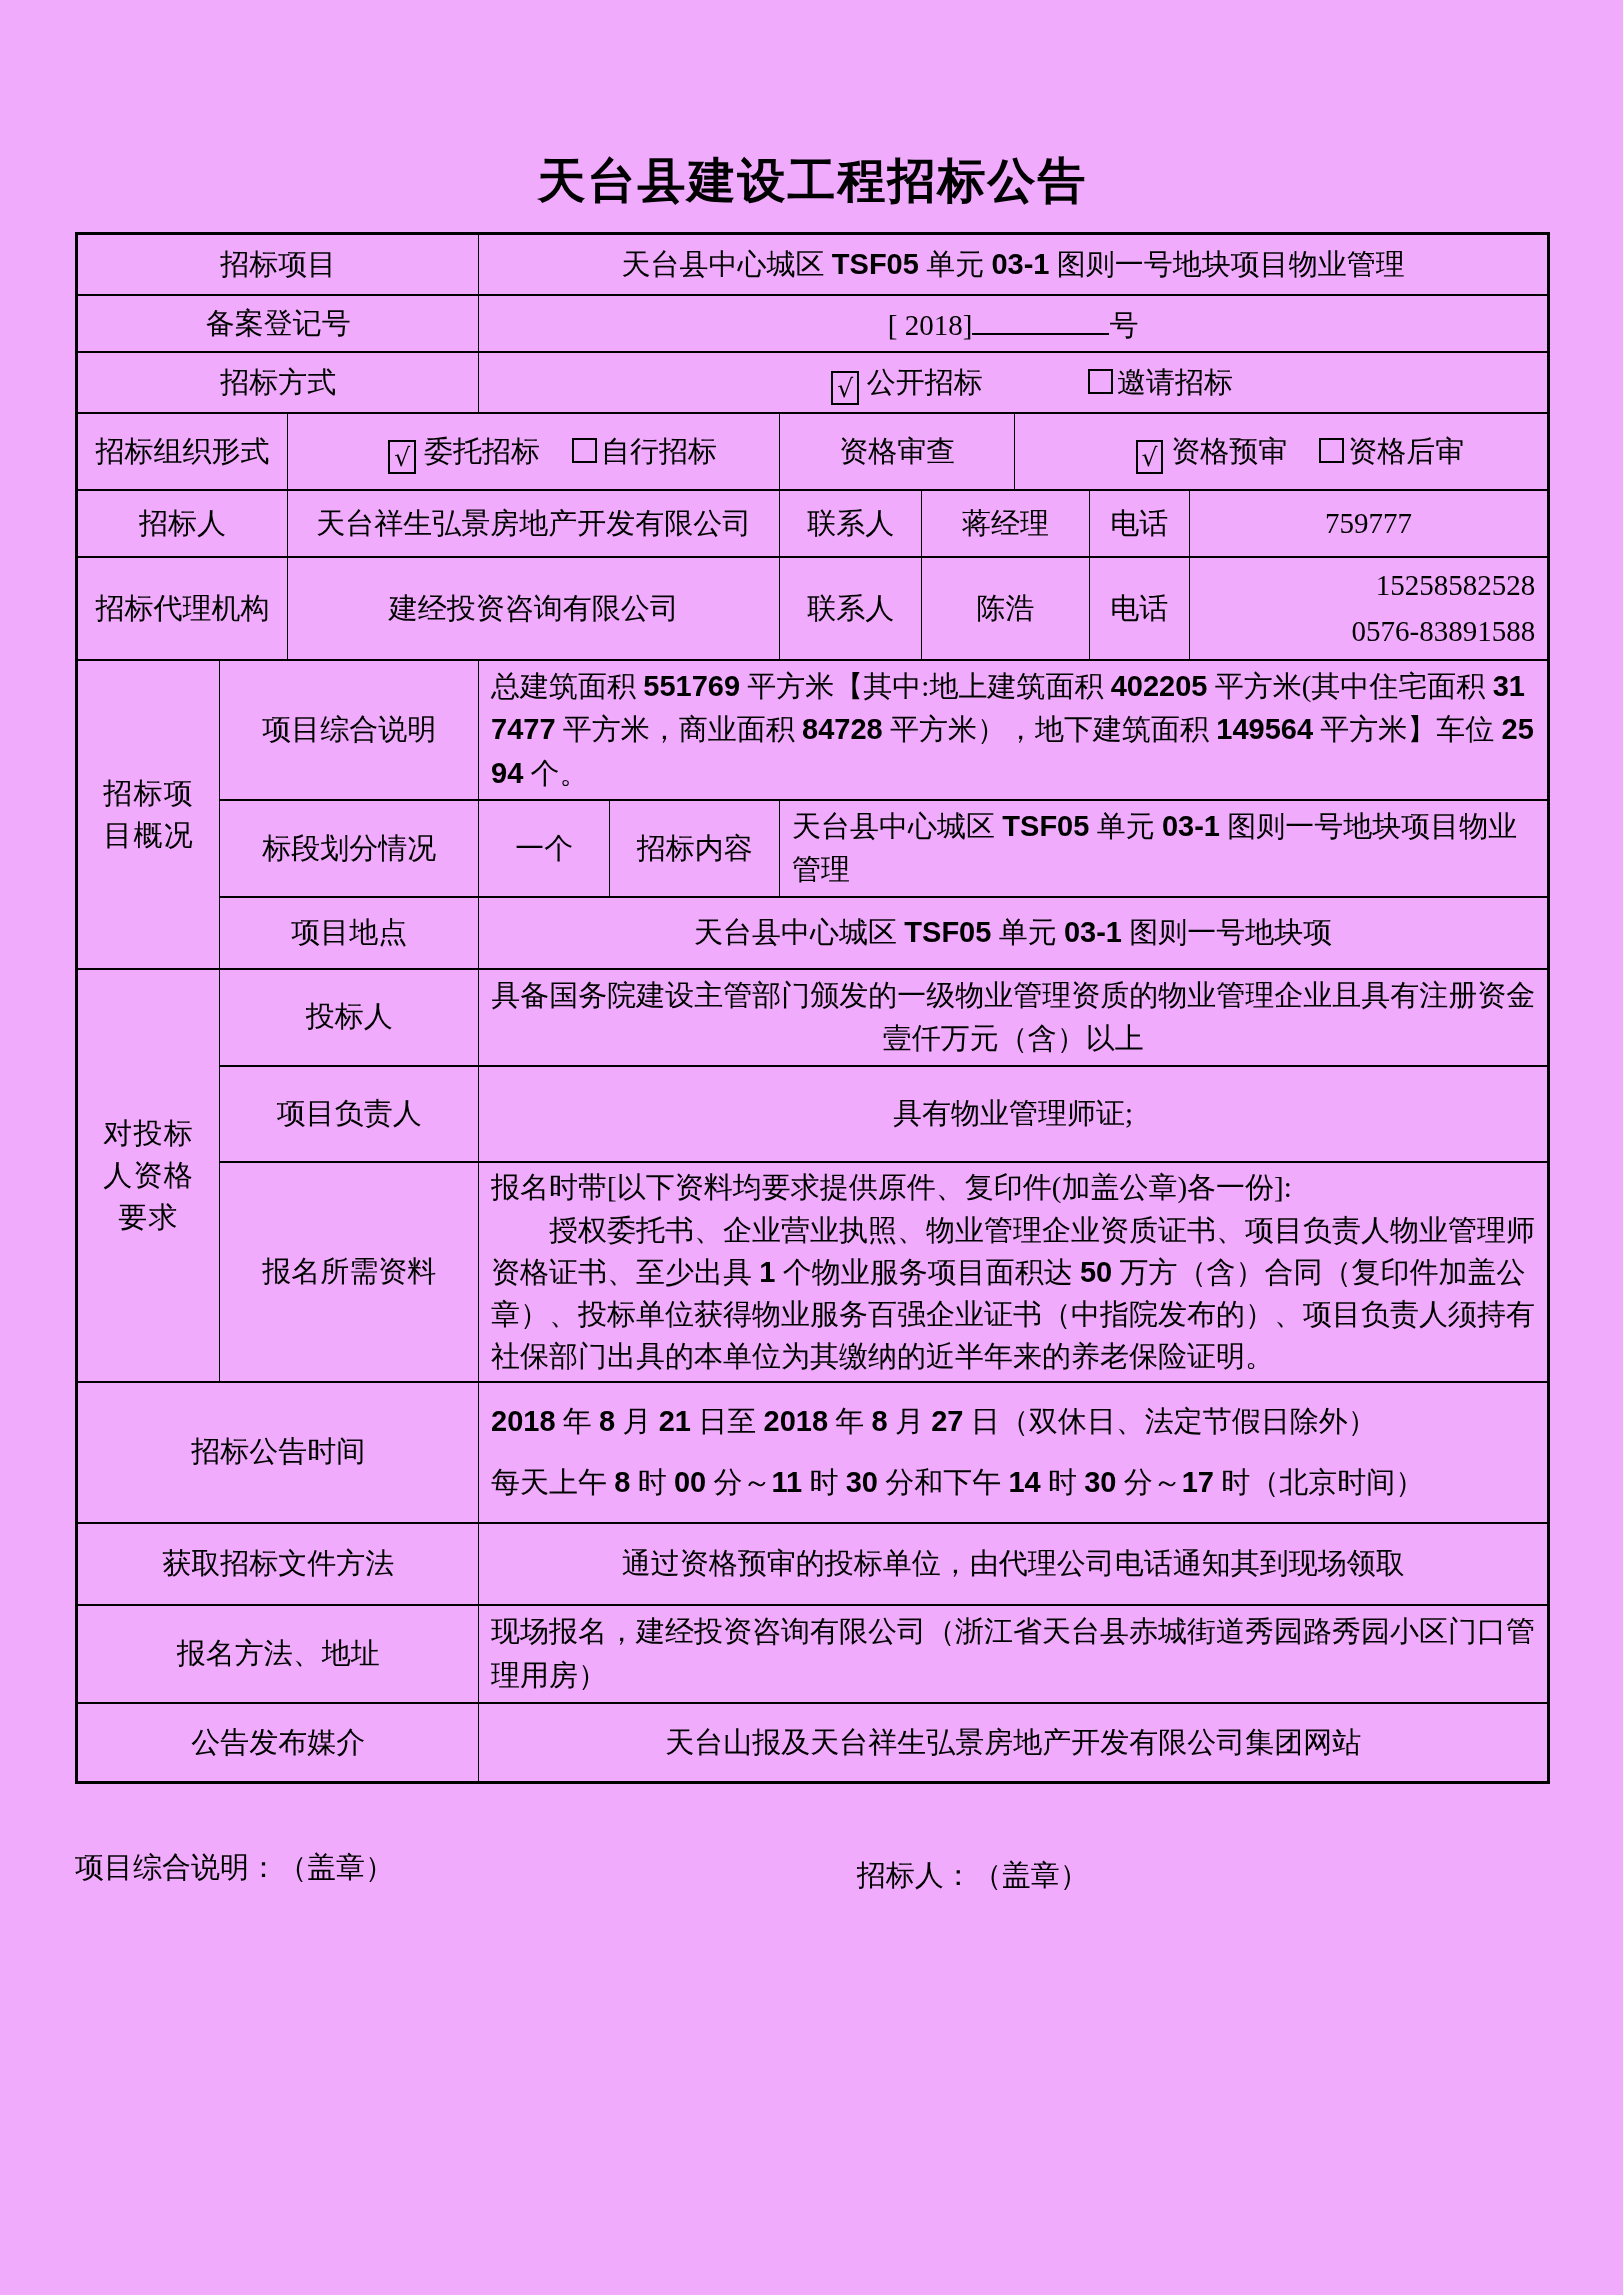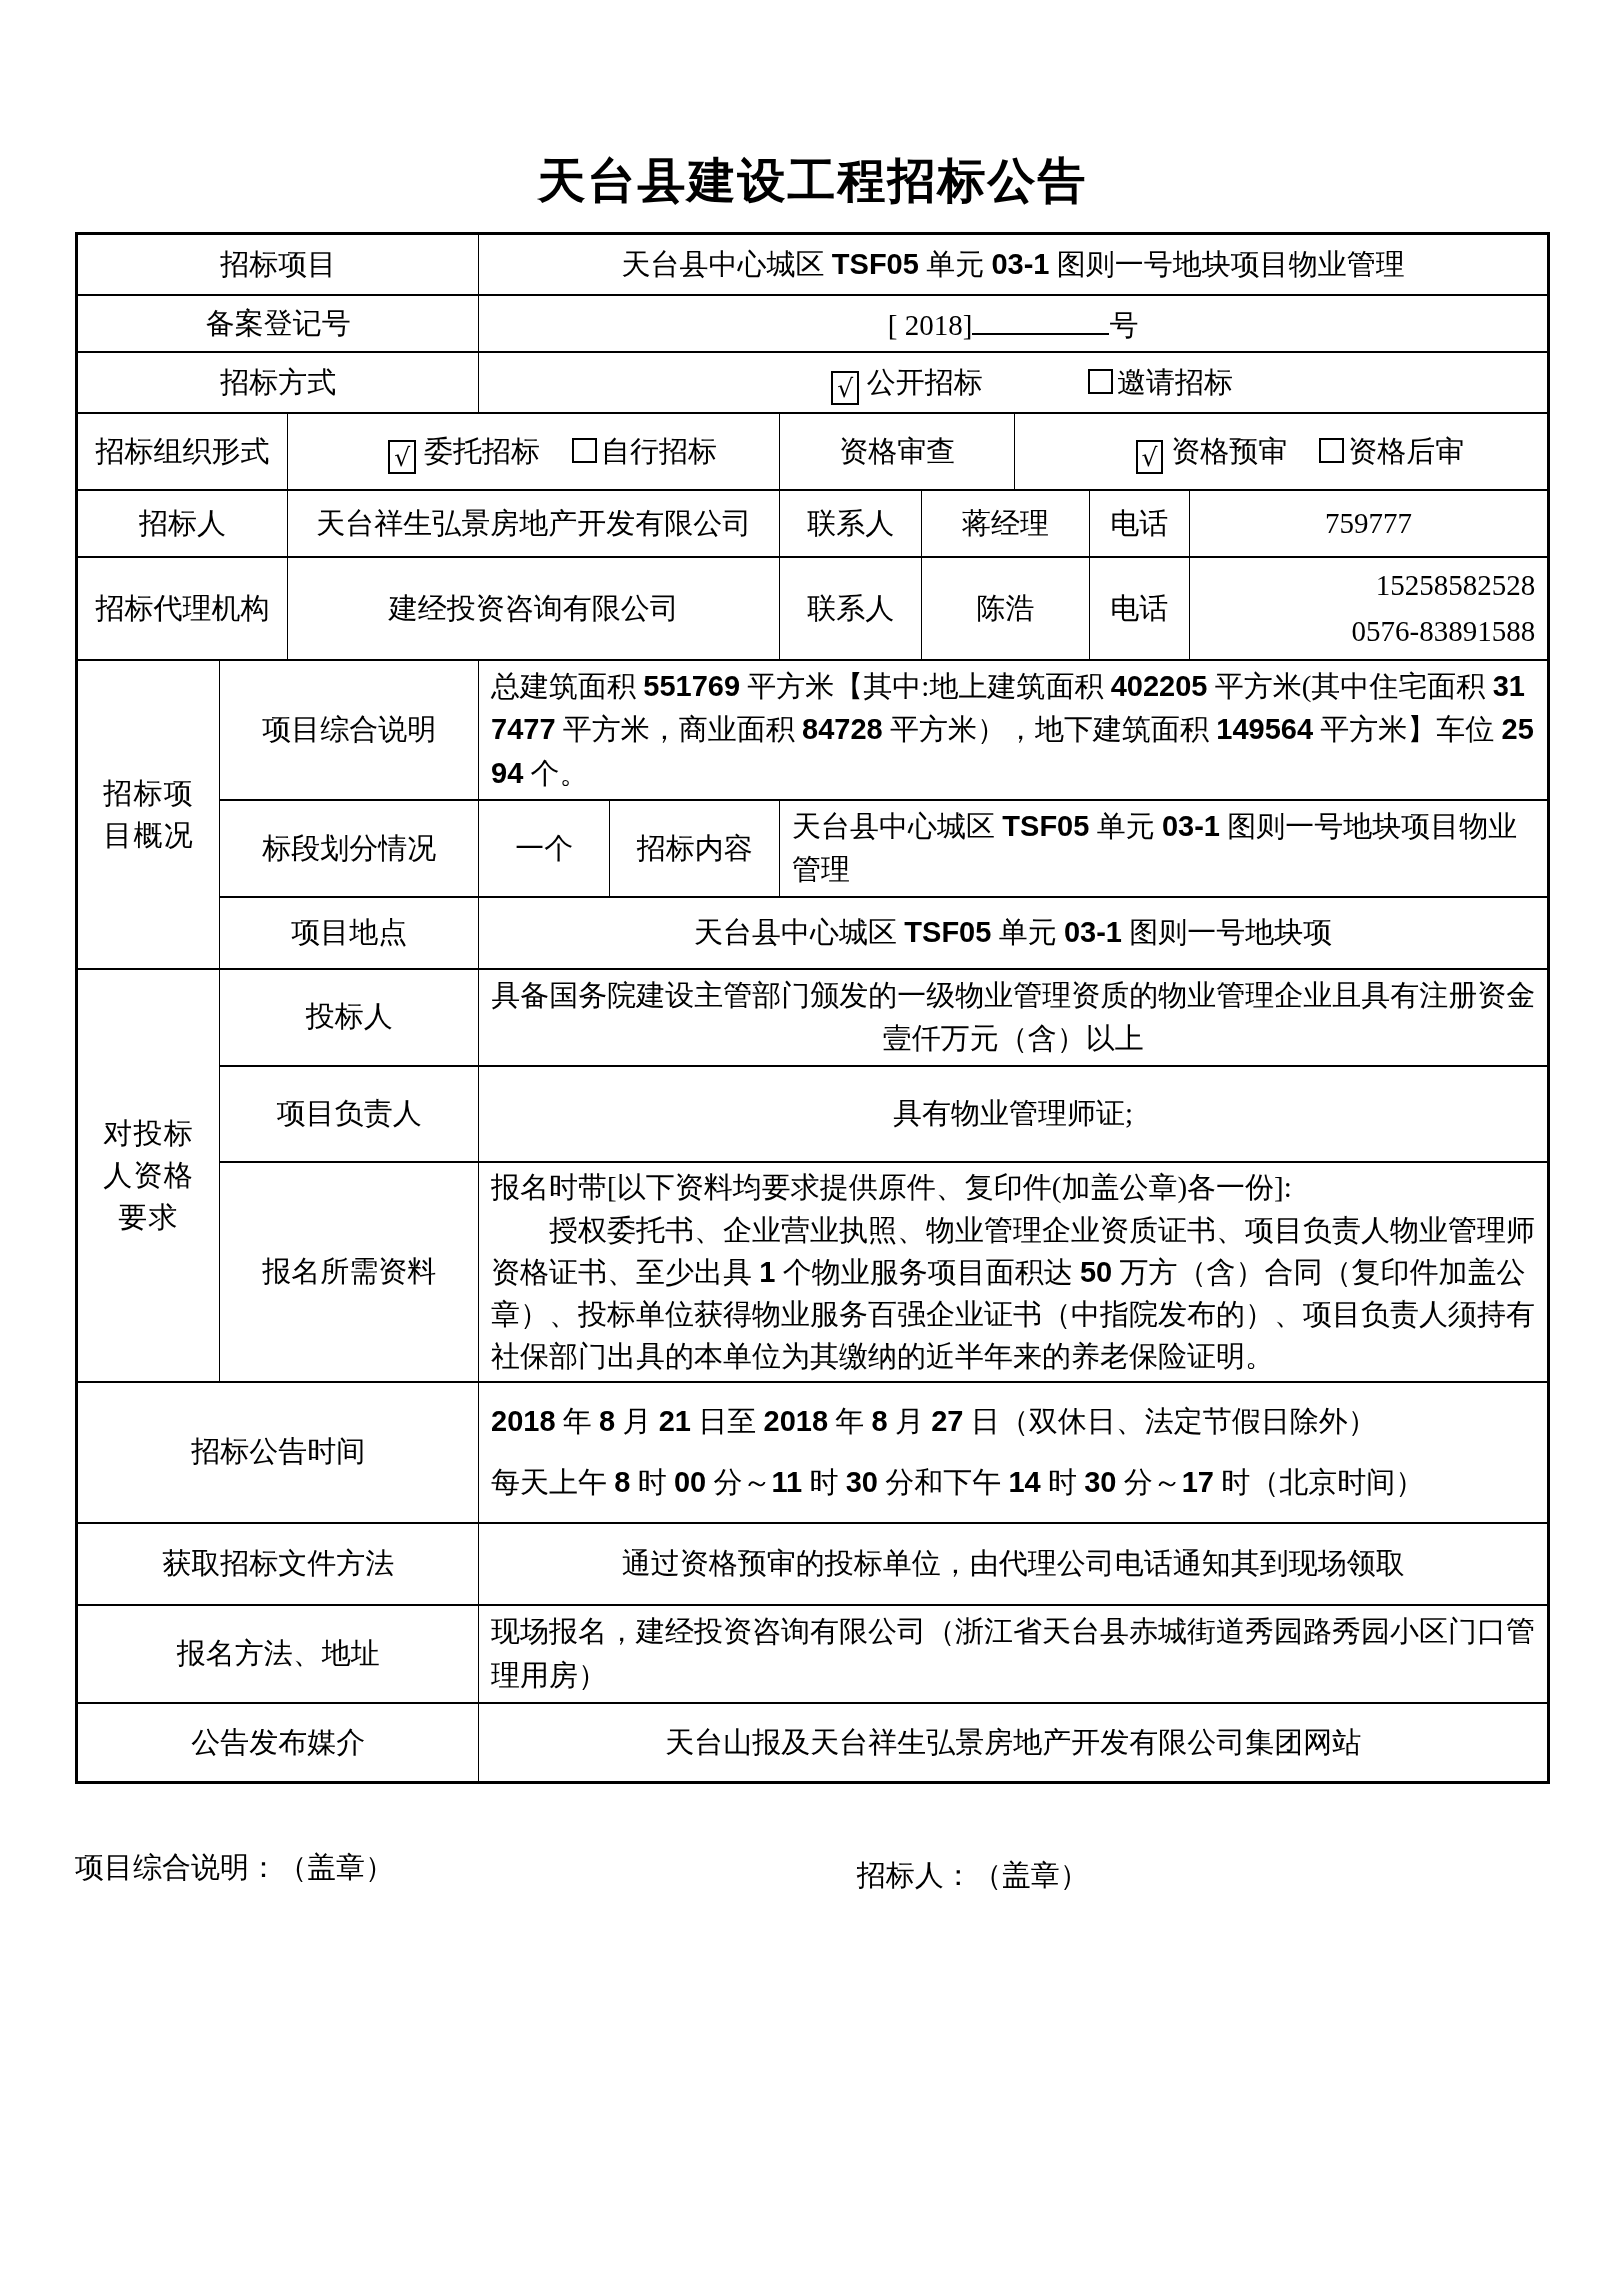--- a/index.html
+++ b/index.html
@@ -1,17 +1,17 @@
 <!DOCTYPE html>
 <html lang="zh" style="font-size:10.5px"><head>
 <meta charset="utf-8">
 <style>
   html,body{margin:0;padding:0;background:#e8e8e8;}
   .page{
-    width:1623px;height:2295px;background:#ffffff;color:#000;
+    width:1623px;height:2295px;background:#f0abfc;color:#000;
     position:relative;margin:0 auto;overflow:hidden;
     font-family:"Liberation Serif","DejaVu Serif",serif;
     font-size:29px;line-height:1.5;
     box-sizing:border-box;
     padding:156px 73px 0 75px;
   }
   h1.doc-title{
     margin:0 0 26px 0;
     text-align:center;
     font-size:48px;line-height:1.05;

